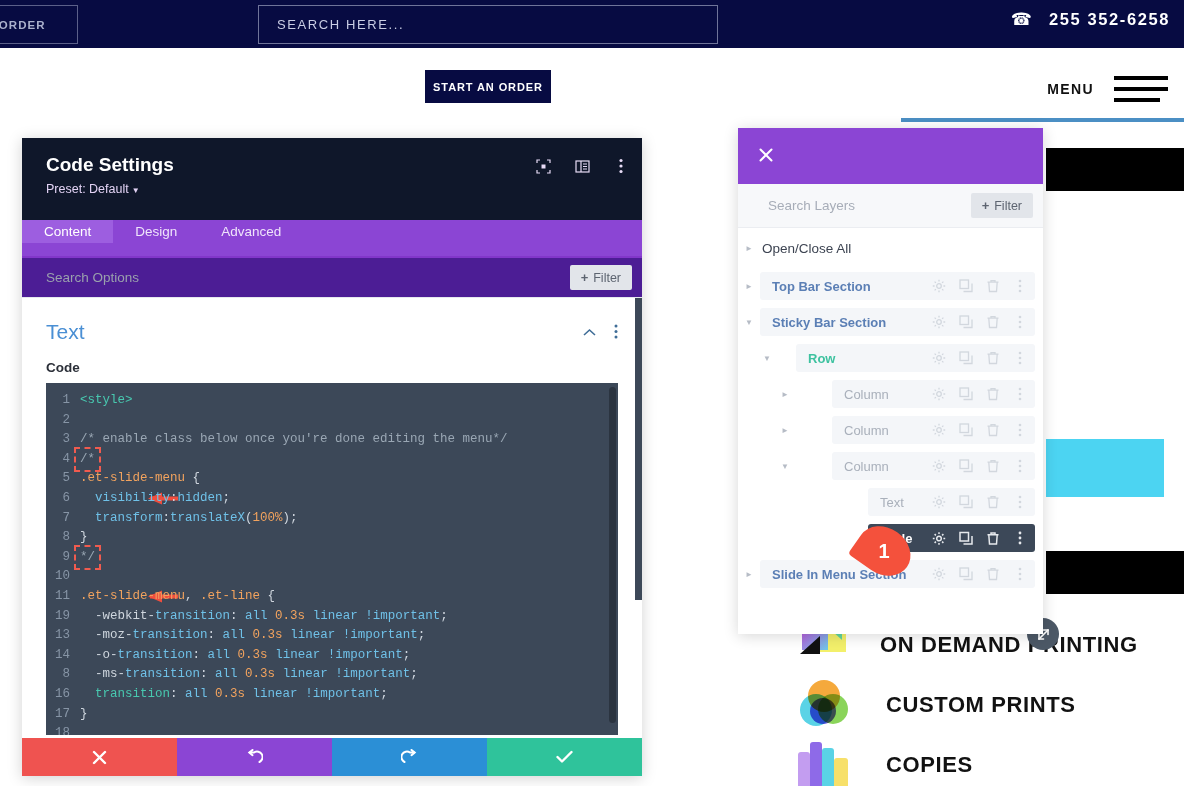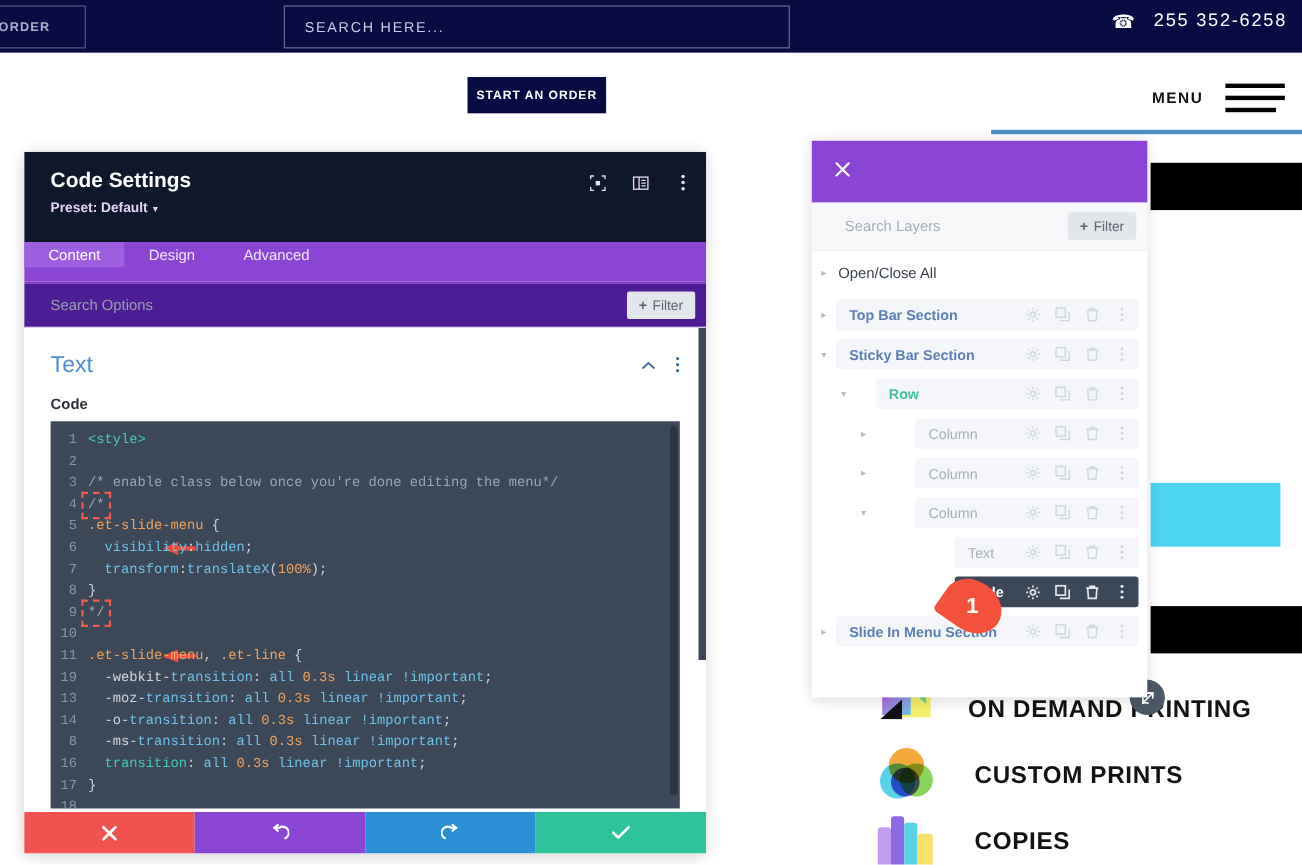--- a/index.html
+++ b/index.html
@@ -29,21 +29,21 @@
     padding-left: 18px; font-weight: 400;
     font-family: "Liberation Sans", sans-serif;
     display: flex; align-items: center;
   }
   .topbar-phone-wrap {
     position: absolute; right: 14px; top: 10px;
     display: flex; align-items: center; gap: 17px;
   }
   .phone-icon { color: #ffffff; font-size: 17px; line-height: 1; }
   .phone-number {
-    color: #ffffff; font-size: 16.5px; font-weight: 400; letter-spacing: 1.6px;
+    color: #ffffff; font-size: 16.5px; font-weight: 700; letter-spacing: 1.6px;
   }
 
   .site-header {
     position: absolute; left: 0; top: 48px; width: 1184px; height: 74px;
     background: #ffffff;
   }
   .header-order-btn {
     position: absolute; left: 425px; top: 22px; width: 126px; height: 33px;
     background: #070b42; color: #ffffff;
     font-size: 11px; font-weight: 700; letter-spacing: 0.9px;
@@ -130,21 +130,21 @@
   }
   .modal-head {
     background: #0f172a; height: 82px; position: relative; flex: none;
   }
   .modal-title {
     position: absolute; left: 24px; top: 16px;
     color: #ffffff; font-size: 19px; font-weight: 700;
   }
   .modal-preset {
     position: absolute; left: 24px; top: 44px;
-    color: #e3d3f5; font-size: 12.5px; font-weight: bold;
+    color: #e3d3f5; font-size: 12.5px;
   }
   .modal-preset .caret { font-size: 8px; margin-left: 3px; }
   .modal-head-icons {
     position: absolute; right: 12px; top: 19px;
     display: flex; align-items: center; gap: 21px; color: #e8dcf7;
   }
   .mh-ico { width: 18px; height: 18px; display:flex; align-items:center; justify-content:center; }
   .mh-ico svg { display:block; }
 
   .modal-tabs {

